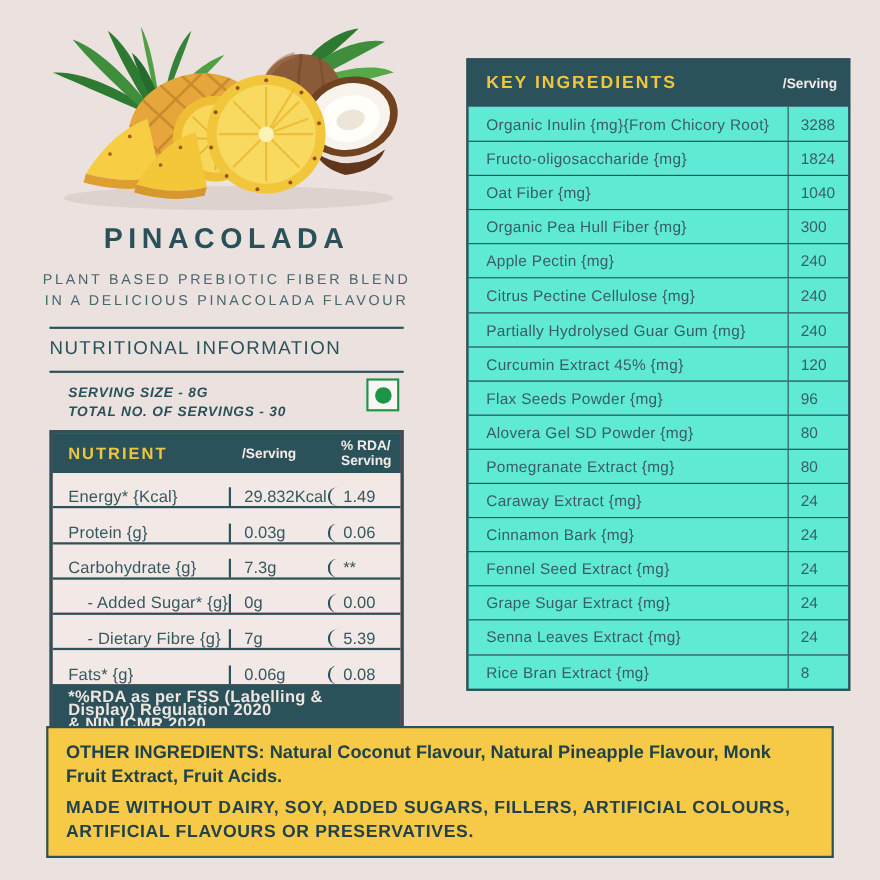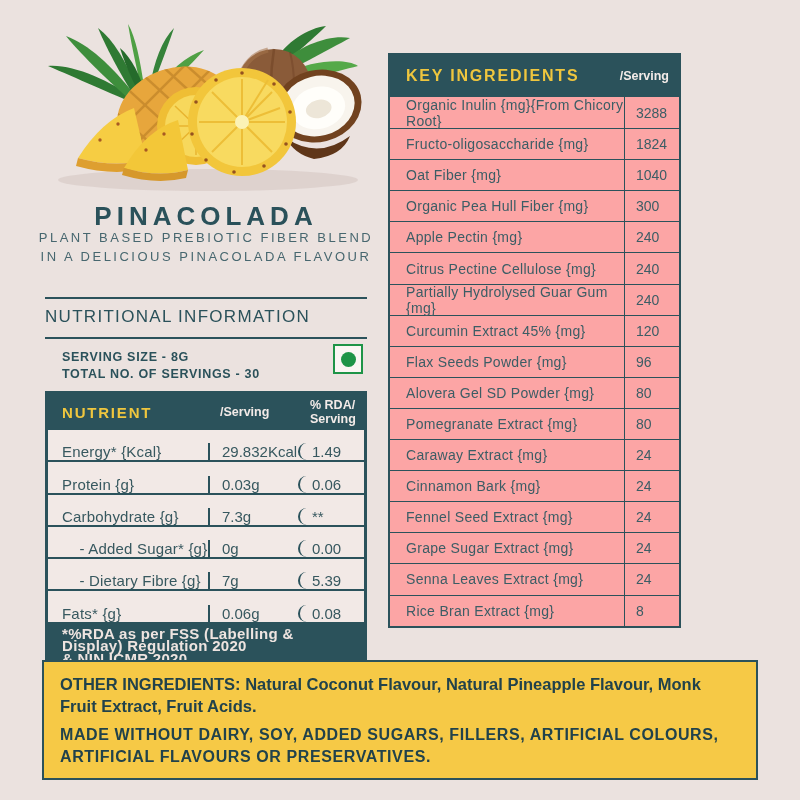--- a/index.html
+++ b/index.html
@@ -10,33 +10,33 @@
     color:#2B525B;
     -webkit-font-smoothing:antialiased;
   }
   
   .fruit-art{position:absolute;left:28px;top:22px;width:344px;height:176px;}
   .title{
     position:absolute;left:45px;top:201px;width:322px;text-align:center;
     font-size:26px;font-weight:700;letter-spacing:5px;color:#2A515A;
   }
   .subtitle{
-    position:absolute;left:35px;top:228px;width:342px;text-align:center;
+    position:absolute;left:35px;top:244px;width:342px;text-align:center;
     font-size:13px;font-weight:500;letter-spacing:2.5px;line-height:19px;color:#47676F;
   }
   .rule{position:absolute;left:45px;width:322px;height:2px;background:#2B525B;}
   .rule1{top:297px;}
   .rule2{top:337px;}
   .section-title{
     position:absolute;left:45px;top:307px;width:322px;
     font-size:17px;font-weight:400;letter-spacing:1.3px;color:#2A515A;
   }
   .serving-info{
     position:absolute;left:62px;top:349px;
-    font-size:12.5px;font-weight:700;letter-spacing:.7px;line-height:17px;color:#2A515A;
+    font-size:12.5px;font-weight:700;letter-spacing:.7px;line-height:17px;color:#2A515A;font-style:italic;
   }
   .veg-mark{
     position:absolute;left:333px;top:344px;width:30px;height:30px;box-sizing:border-box;
     border:2.5px solid #1E9447;background:#FAF6F3;
     display:flex;align-items:center;justify-content:center;
   }
   .veg-dot{width:15px;height:15px;border-radius:50%;background:#1E9447;}
 
   
   .ntable{
@@ -55,29 +55,29 @@
   .nt-name{flex:1;padding-left:14px;white-space:pre-wrap;letter-spacing:.2px;}
   .nt-serv{width:90px;padding-left:12px;border-left:2px solid #2B525B;}
   .nt-rda{width:66px;padding-left:12px;border-left:2px solid #2B525B;border-radius:12px;}
   .nt-foot{
     background:#2B525B;padding:6px 10px 7px 14px;
     font-size:15px;font-weight:700;letter-spacing:.3px;line-height:12.5px;color:#EEE4E0;
   }
 
   
   .ktable{
-    position:absolute;left:388px;top:53px;width:293px;box-sizing:border-box;
+    position:absolute;left:424px;top:53px;width:349px;box-sizing:border-box;
     border:2px solid #2B525B;background:#2B525B;
   }
   .ki-head{display:flex;align-items:center;height:42px;background:#2B525B;}
   .ki-h-title{flex:1;padding-left:16px;font-size:16px;font-weight:700;letter-spacing:1.8px;color:#EFC63E;}
   .ki-h-serv{padding-right:10px;font-size:12.5px;font-weight:700;color:#F3EBE8;}
   .ki-row{
     display:flex;align-items:stretch;height:31.1px;box-sizing:border-box;
-    background:#fca5a5;border-top:1.5px solid #2B525B;
+    background:#5eead4;border-top:1.5px solid #2B525B;
   }
   .ki-row:first-of-type{border-top:none;}
   .ki-name{
     flex:1;display:flex;align-items:center;padding-left:16px;
     font-size:14px;letter-spacing:.3px;color:#3C5D65;
   }
   .ki-val{
     width:55px;display:flex;align-items:center;box-sizing:border-box;padding-left:11px;
     border-left:1.5px solid #2B525B;font-size:14px;color:#3C5D65;
   }

